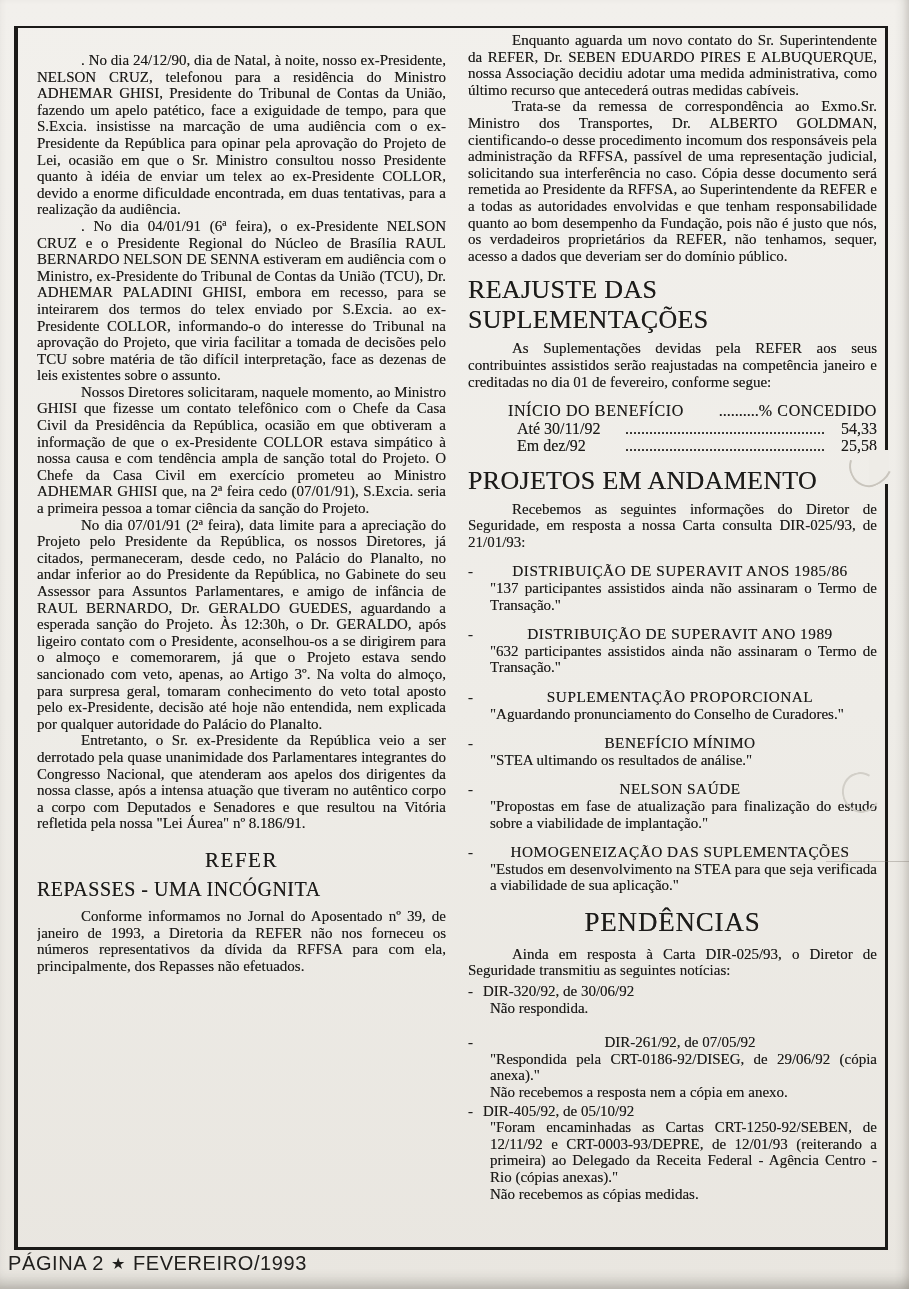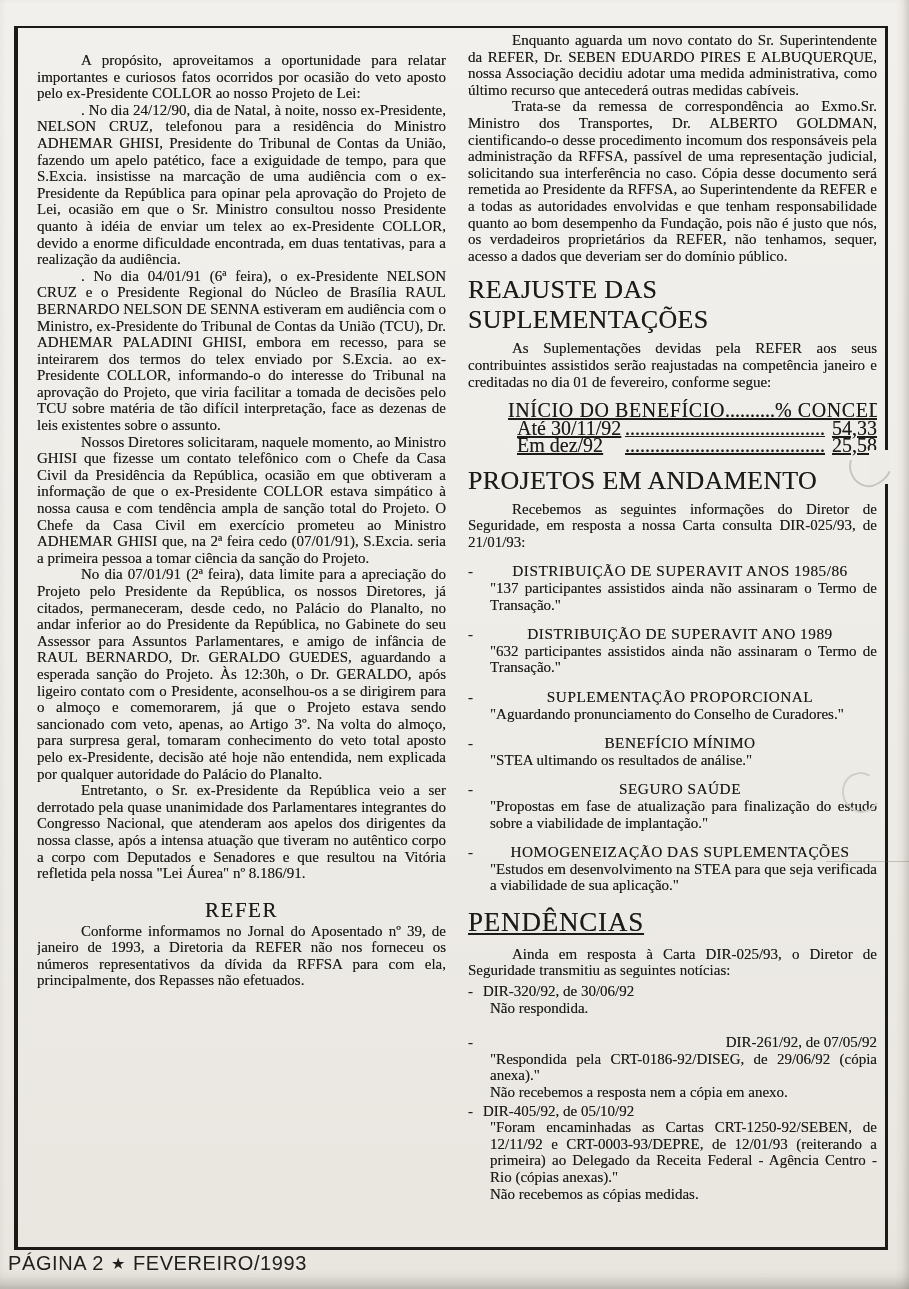--- a/index.html
+++ b/index.html
@@ -23,22 +23,22 @@
     margin:0; font-size:15px; line-height:16.6px;
     text-shadow:0 0 .5px rgba(25,24,22,.55);
   }
   .indent { text-indent:44px; }
   .sp-sm { margin-top:13px; }
   .sp-lg { margin-top:28px; }
   h2, h1 { font-weight:400; text-shadow:0 0 .6px rgba(25,24,22,.6); }
   .h-refer    { text-align:center; font-size:21px; letter-spacing:1.5px; margin:16px 0 0; }
   .h-repasses { font-size:20px; letter-spacing:.5px; margin:5px 0 7px; text-align:left; }
   .h-section  { font-size:26px; letter-spacing:.3px; margin:11px 0 5px; text-align:left; }
-  .h-pend     { font-size:27px; letter-spacing:.8px; margin:13px 0 8px; text-align:left;text-decoration:underline; }
-  .benef-table { margin:12px 0 2px 40px; font-size:20px; line-height:17.5px; text-shadow:0 0 .5px rgba(25,24,22,.55);text-decoration:underline; }
+  .h-pend     { font-size:27px; letter-spacing:.8px; margin:13px 0 8px; text-align:center; }
+  .benef-table { margin:12px 0 2px 40px; font-size:16px; line-height:17.5px; text-shadow:0 0 .5px rgba(25,24,22,.55); }
   .trow { display:flex; align-items:baseline; white-space:nowrap; }
   .t-h-label  { letter-spacing:.6px; }
   .t-h-leader { margin-left:auto; }
   .t-h-right  { letter-spacing:.6px; }
   .t-label  { width:108px; flex:none;margin-left:9px; }
   .t-leader { flex:1; overflow:hidden; }
   .t-value  { width:52px; flex:none; text-align:right; }
   .item { display:flex; margin-top:13px; font-size:15px; line-height:16.6px; text-shadow:0 0 .5px rgba(25,24,22,.55); }
   .item-marker { width:15px; flex:none; }
   .item-content { flex:1; }
@@ -64,27 +64,27 @@
   }
   .scratch { position:absolute; left:826px; top:861px; width:83px; height:1px; background:rgba(115,110,100,.35); }
 </style>
 </head>
 <body>
 
 <div class="page">
   <div class="frame"></div>
 
   <div class="col col-left">
-    <p class="body indent">A propósito, aproveitamos a oportunidade para relatar importantes e curiosos fatos ocorridos por ocasião do veto aposto pelo ex-Presidente COLLOR ao nosso Projeto de Lei:</p>
     <p class="body indent sp-sm">. No dia 24/12/90, dia de Natal, à noite, nosso ex-Presidente, NELSON CRUZ, telefonou para a residência do Ministro ADHEMAR GHISI, Presidente do Tribunal de Contas da União, fazendo um apelo patético, face a exiguidade de tempo, para que S.Excia. insistisse na marcação de uma audiência com o ex-Presidente da República para opinar pela aprovação do Projeto de Lei, ocasião em que o Sr. Ministro consultou nosso Presidente quanto à idéia de enviar um telex ao ex-Presidente COLLOR, devido a enorme dificuldade encontrada, em duas tentativas, para a realização da audiência.</p>
     <p class="body indent sp-lg">. No dia 04/01/91 (6ª feira), o ex-Presidente NELSON CRUZ e o Presidente Regional do Núcleo de Brasília RAUL BERNARDO NELSON DE SENNA estiveram em audiência com o Ministro, ex-Presidente do Tribunal de Contas da União (TCU), Dr. ADHEMAR PALADINI GHISI, embora em recesso, para se inteirarem dos termos do telex enviado por S.Excia. ao ex-Presidente COLLOR, informando-o do interesse do Tribunal na aprovação do Projeto, que viria facilitar a tomada de decisões pelo TCU sobre matéria de tão difícil interpretação, face as dezenas de leis existentes sobre o assunto.</p>
     <p class="body indent">Nossos Diretores solicitaram, naquele momento, ao Ministro GHISI que fizesse um contato telefônico com o Chefe da Casa Civil da Presidência da República, ocasião em que obtiveram a informação de que o ex-Presidente COLLOR estava simpático à nossa causa e com tendência ampla de sanção total do Projeto. O Chefe da Casa Civil em exercício prometeu ao Ministro ADHEMAR GHISI que, na 2ª feira cedo (07/01/91), S.Excia. seria a primeira pessoa a tomar ciência da sanção do Projeto.</p>
     <p class="body indent">No dia 07/01/91 (2ª feira), data limite para a apreciação do Projeto pelo Presidente da República, os nossos Diretores, já citados, permaneceram, desde cedo, no Palácio do Planalto, no andar inferior ao do Presidente da República, no Gabinete do seu Assessor para Assuntos Parlamentares, e amigo de infância de RAUL BERNARDO, Dr. GERALDO GUEDES, aguardando a esperada sanção do Projeto. Às 12:30h, o Dr. GERALDO, após ligeiro contato com o Presidente, aconselhou-os a se dirigirem para o almoço e comemorarem, já que o Projeto estava sendo sancionado com veto, apenas, ao Artigo 3º. Na volta do almoço, para surpresa geral, tomaram conhecimento do veto total aposto pelo ex-Presidente, decisão até hoje não entendida, nem explicada por qualquer autoridade do Palácio do Planalto.</p>
     <p class="body indent">Entretanto, o Sr. ex-Presidente da República veio a ser derrotado pela quase unanimidade dos Parlamentares integrantes do Congresso Nacional, que atenderam aos apelos dos dirigentes da nossa classe, após a intensa atuação que tiveram no autêntico corpo a corpo com Deputados e Senadores e que resultou na Vitória refletida pela nossa "Lei Áurea" nº 8.186/91.</p>
     <h2 class="h-refer">REFER</h2>
+    <h2 class="h-repasses">REPASSES - UMA INCÓGNITA</h2>
     <p class="body indent">Conforme informamos no Jornal do Aposentado nº 39, de janeiro de 1993, a Diretoria da REFER não nos forneceu os números representativos da dívida da RFFSA para com ela, principalmente, dos Repasses não efetuados.</p>
   </div>
 
   <div class="col col-right">
     <p class="body indent">Enquanto aguarda um novo contato do Sr. Superintendente da REFER, Dr. SEBEN EDUARDO PIRES E ALBUQUERQUE, nossa Associação decidiu adotar uma medida administrativa, como último recurso que antecederá outras medidas cabíveis.</p>
     <p class="body indent">Trata-se da remessa de correspondência ao Exmo.Sr. Ministro dos Transportes, Dr. ALBERTO GOLDMAN, cientificando-o desse procedimento incomum dos responsáveis pela administração da RFFSA, passível de uma representação judicial, solicitando sua interferência no caso. Cópia desse documento será remetida ao Presidente da RFFSA, ao Superintendente da REFER e a todas as autoridades envolvidas e que tenham responsabilidade quanto ao bom desempenho da Fundação, pois não é justo que nós, os verdadeiros proprietários da REFER, não tenhamos, sequer, acesso a dados que deveriam ser do domínio público.</p>
 
     <h2 class="h-section">REAJUSTE DAS SUPLEMENTAÇÕES</h2>
     <p class="body indent">As Suplementações devidas pela REFER aos seus contribuintes assistidos serão reajustadas na competência janeiro e creditadas no dia 01 de fevereiro, conforme segue:</p>
 
@@ -133,21 +133,21 @@
     <div class="item">
       <span class="item-marker">-</span>
       <span class="item-content">
         <span class="item-title" style="display:block">BENEFÍCIO MÍNIMO</span>
         <span class="item-body" style="display:block">"STEA ultimando os resultados de análise."</span>
       </span>
     </div>
     <div class="item">
       <span class="item-marker">-</span>
       <span class="item-content">
-        <span class="item-title" style="display:block">SEGURO SAÚDE</span>
+        <span class="item-title" style="display:block">NELSON SAÚDE</span>
         <span class="item-body" style="display:block">"Propostas em fase de atualização para finalização do estudo sobre a viabilidade de implantação."</span>
       </span>
     </div>
     <div class="item">
       <span class="item-marker">-</span>
       <span class="item-content">
         <span class="item-title" style="display:block">HOMOGENEIZAÇÃO DAS SUPLEMENTAÇÕES</span>
         <span class="item-body" style="display:block">"Estudos em desenvolvimento na STEA para que seja verificada a viabilidade de sua aplicação."</span>
       </span>
     </div>
@@ -158,21 +158,21 @@
     <div class="item" style="margin-top:4px">
       <span class="item-marker">-</span>
       <span class="item-content">
         <span style="display:block; text-align:left">DIR-320/92, de 30/06/92</span>
         <span class="pend-line" style="display:block">Não respondida.</span>
       </span>
     </div>
     <div class="item" style="margin-top:18px">
       <span class="item-marker">-</span>
       <span class="item-content">
-        <span style="display:block; text-align:right">DIR-261/92, de 07/05/92</span>
+        <span style="display:block; text-align:center">DIR-261/92, de 07/05/92</span>
         <span class="pend-line" style="display:block">"Respondida pela CRT-0186-92/DISEG, de 29/06/92 (cópia anexa)."</span>
         <span class="pend-line" style="display:block">Não recebemos a resposta nem a cópia em anexo.</span>
       </span>
     </div>
     <div class="item" style="margin-top:2px">
       <span class="item-marker">-</span>
       <span class="item-content">
         <span style="display:block; text-align:left">DIR-405/92, de 05/10/92</span>
         <span class="pend-line" style="display:block">"Foram encaminhadas as Cartas CRT-1250-92/SEBEN, de 12/11/92 e CRT-0003-93/DEPRE, de 12/01/93 (reiterando a primeira) ao Delegado da Receita Federal - Agência Centro - Rio (cópias anexas)."</span>
         <span class="pend-line" style="display:block">Não recebemos as cópias medidas.</span>

